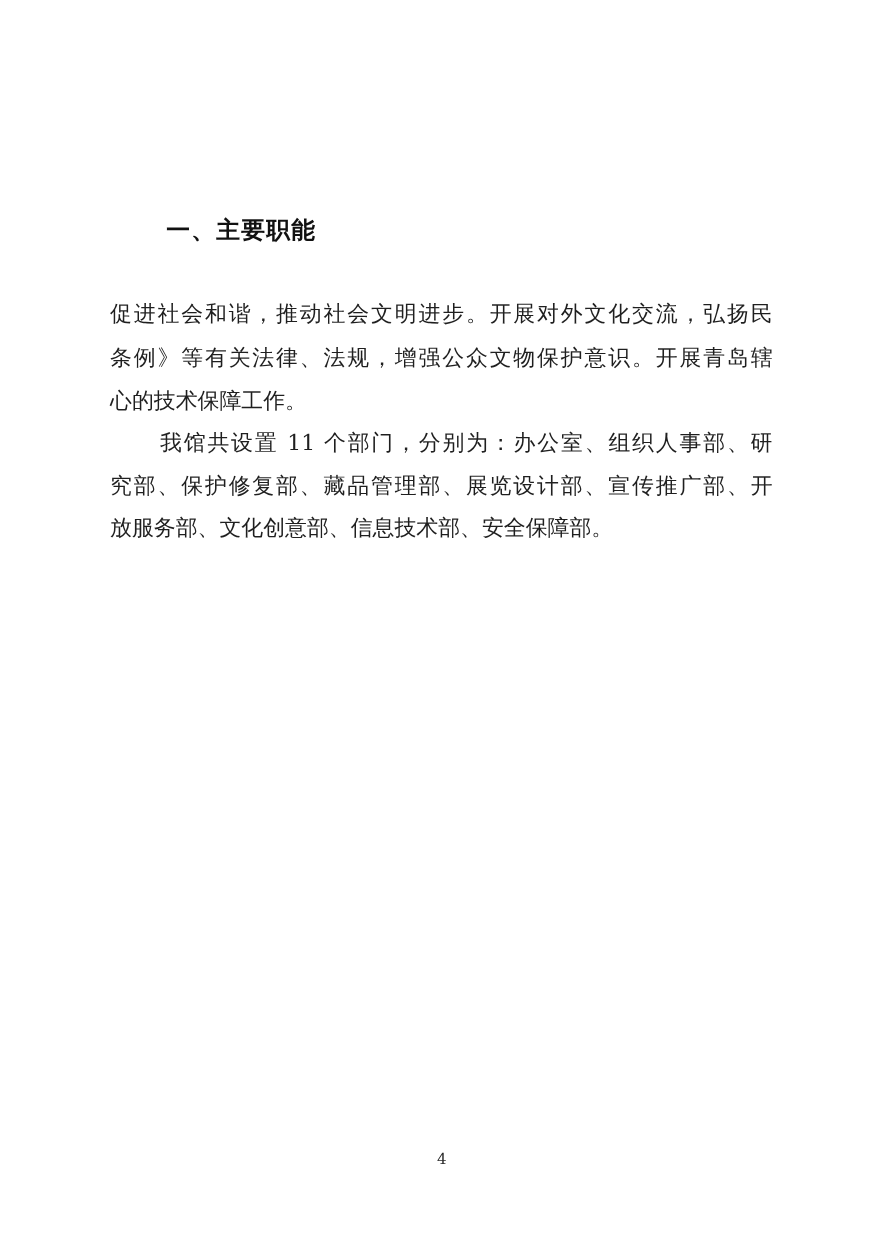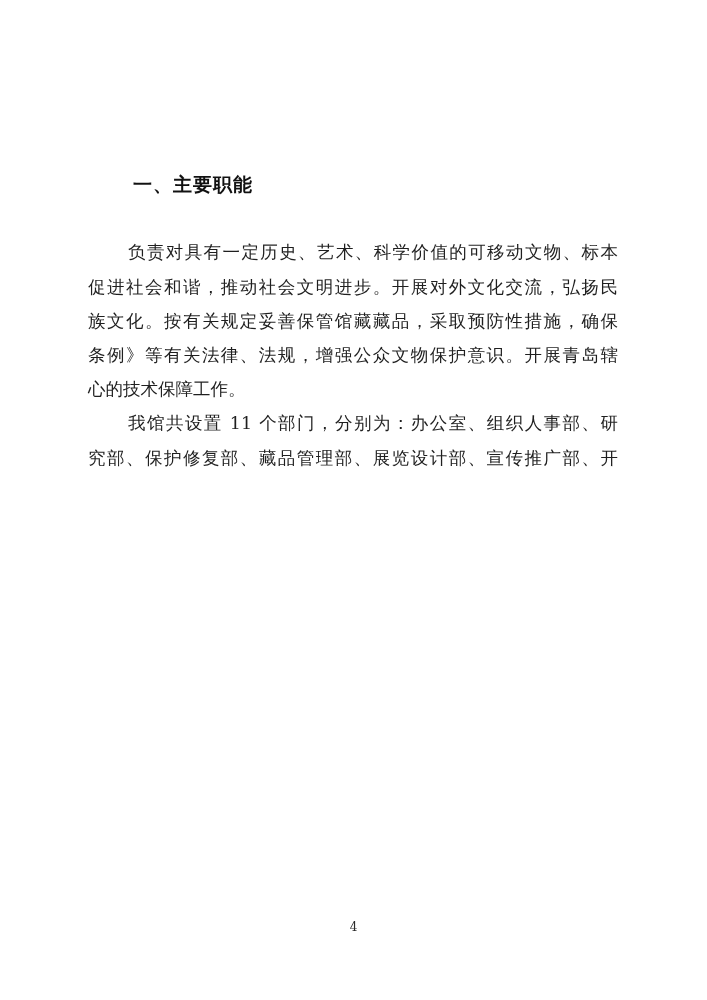--- a/index.html
+++ b/index.html
@@ -66,26 +66,25 @@
 </head>
 <body>
 
 <div class="page">
   <div class="content">
 
     <div class="line heading">一、主要职能</div>
 
     <div class="blank-line"></div>
 
-    <div class="line body-line first">负责对具有一定历史、艺术、科学价值的可移动文物、标本</div>
     <div class="line body-line">促进社会和谐，推动社会文明进步。开展对外文化交流，弘扬民</div>
-    <div class="line body-line">族文化。按有关规定妥善保管馆藏藏品，采取预防性措施，确保</div>
     <div class="line body-line">条例》等有关法律、法规，增强公众文物保护意识。开展青岛辖</div>
     <div class="line body-line last">心的技术保障工作。</div>
 
 
     <div class="line body-line first">我馆共设置 11 个部门，分别为：办公室、组织人事部、研</div>
     <div class="line body-line">究部、保护修复部、藏品管理部、展览设计部、宣传推广部、开</div>
+    <div class="line body-line last">放服务部、文化创意部、信息技术部、安全保障部。</div>
 
   </div>
 
   <div class="page-number">4</div>
 </div>
 
 </body></html>

